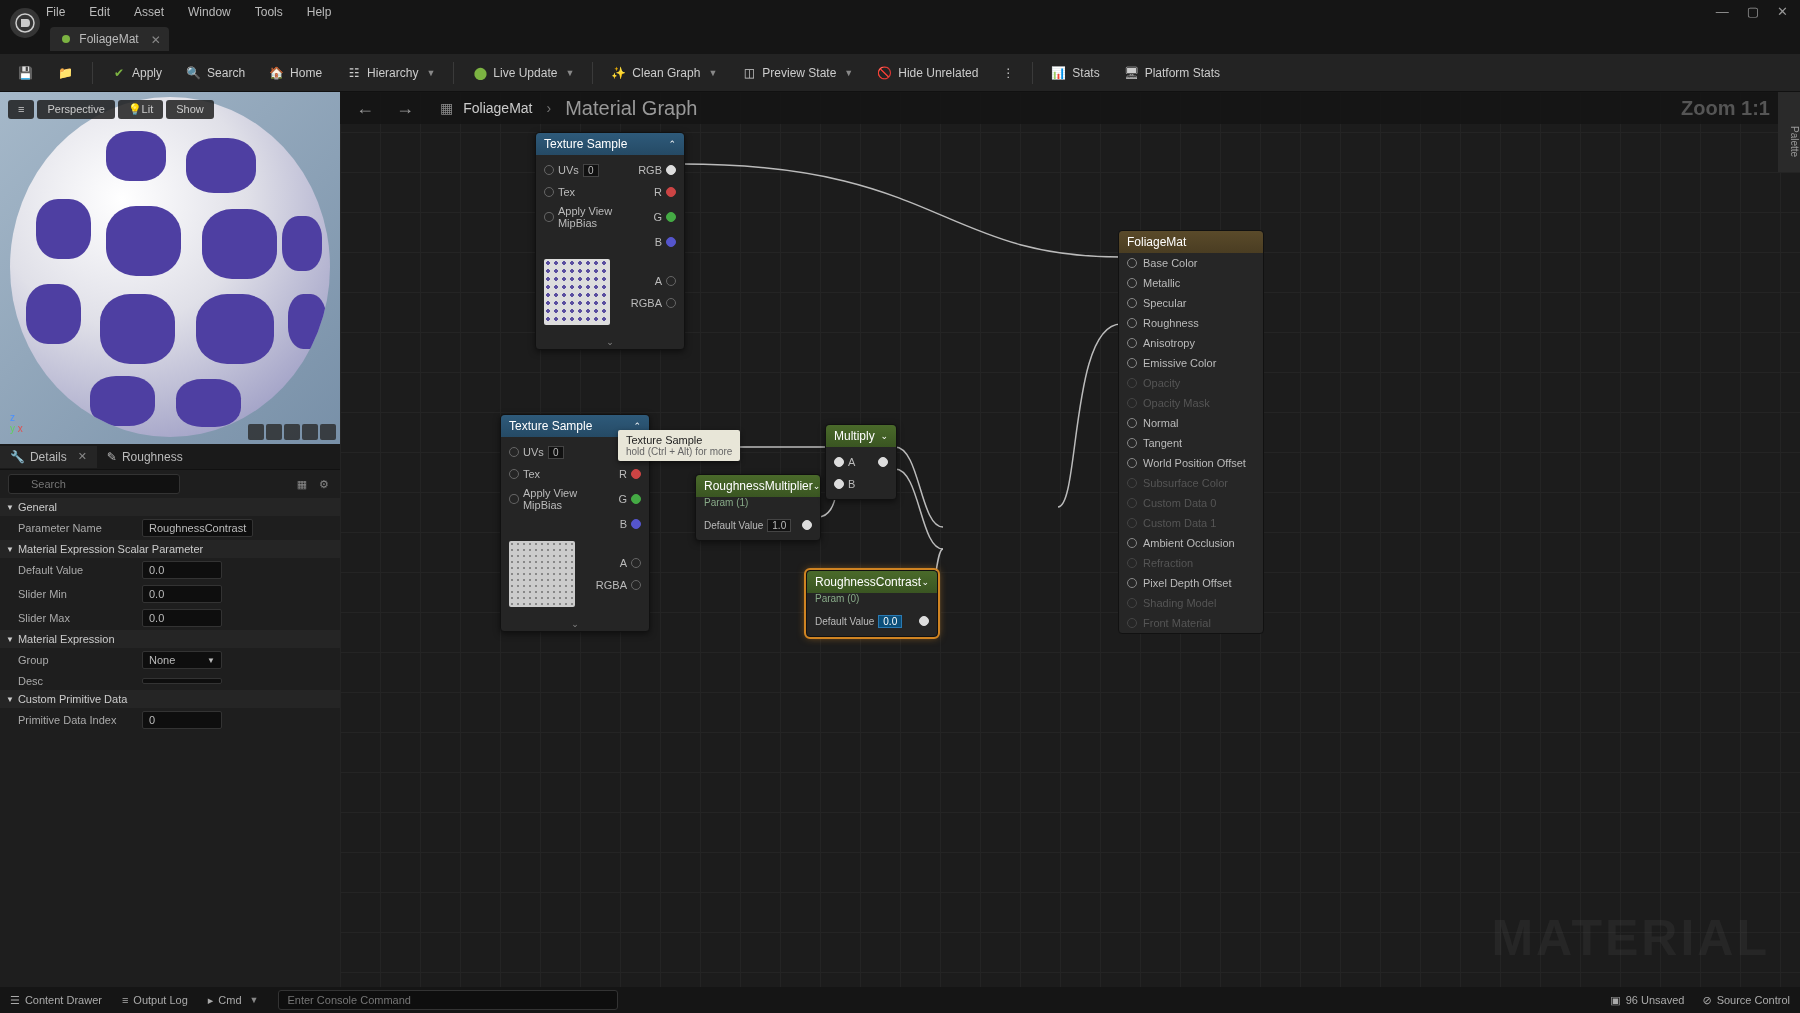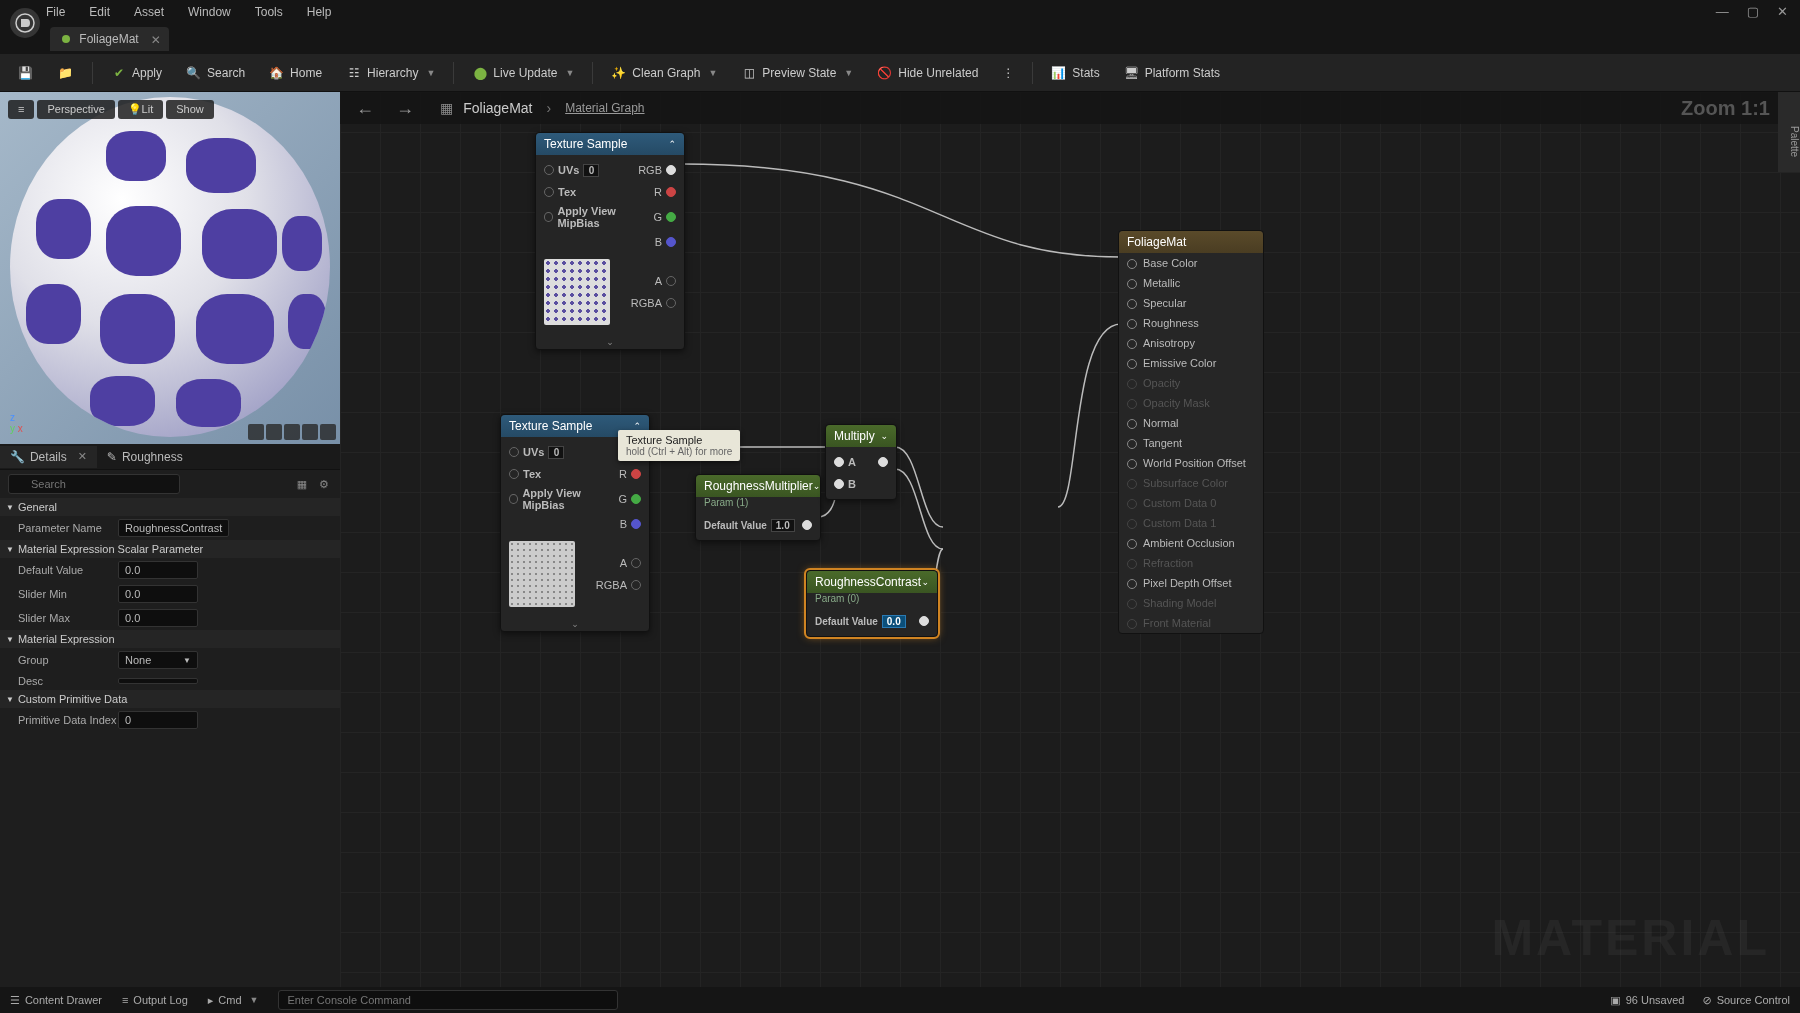--- a/index.html
+++ b/index.html
@@ -46,46 +46,46 @@
 .search-row { display: flex; align-items: center; padding: 4px 8px; gap: 6px; }
 .search-input { flex: 1; background: #111; border: 1px solid #333; border-radius: 3px; padding: 3px 6px 3px 22px; font-size: 11px; color: #999; position: relative; }
 .search-wrap { flex: 1; position: relative; }
 .search-icn { position: absolute; left: 6px; top: 4px; color: #777; font-size: 11px; }
 .small-icon { width: 16px; height: 16px; color: #888; display: flex; align-items: center; justify-content: center; font-size: 11px; }
 
 .details { flex: 1; overflow-y: auto; font-size: 11px; }
 .section-hdr { background: #252525; padding: 3px 6px; display: flex; align-items: center; gap: 4px; color: #ccc; }
 .section-hdr .arrow { font-size: 8px; }
 .prop-row { display: flex; align-items: center; padding: 3px 6px 3px 18px; }
-.prop-label { width: 100px; color: #aaa; }
+.prop-label { width: 124px; color: #aaa; }
 .prop-input { background: #0e0e0e; border: 1px solid #333; padding: 2px 6px; color: #bbb; min-width: 80px; border-radius: 2px; }
 .prop-select { background: #0e0e0e; border: 1px solid #333; padding: 2px 6px; color: #bbb; width: 80px; border-radius: 2px; display: flex; justify-content: space-between; align-items: center;}
 .prop-check { width: 14px; height: 14px; background: #0e0e0e; border: 1px solid #444; }
 
 
 .graph { flex: 1; position: relative; background: #1c1c1c; background-image: linear-gradient(#242424 1px, transparent 1px), linear-gradient(90deg, #242424 1px, transparent 1px); background-size: 40px 40px; overflow: hidden;}
 .graph-header { position: absolute; top: 0; left: 0; right: 0; height: 32px; background: rgba(20,20,20,0.85); display: flex; align-items: center; padding-left: 10px; gap: 10px; font-size: 14px; }
 .nav-arrow { color: #999; font-size: 18px; cursor: pointer; padding: 0 6px; }
 .crumb-grid { color: #888; margin-left: 10px; }
 .crumb { color: #ccc; }
 .crumb-sep { color: #777; margin: 0 4px; }
-.graph-title { color: #999; font-size: 12px; text-decoration: underline; }
+.graph-title { color: #999; font-size: 20px; }
 .zoom-label { position: absolute; right: 30px; color: #555; font-size: 20px; font-weight: 600; }
 .palette-tab { position: absolute; right: 0; top: 0; width: 22px; height: 80px; background: #2a2a2a; writing-mode: vertical-rl; text-align: center; font-size: 10px; padding-top: 20px; color: #999; }
 
 .watermark { position: absolute; bottom: 20px; right: 30px; font-size: 50px; font-weight: 900; color: rgba(200,200,200,0.06); letter-spacing: 3px; }
 
 
 .node { position: absolute; background: #252525; border: 1px solid #111; border-radius: 4px; font-size: 11px; box-shadow: 0 2px 6px rgba(0,0,0,0.5); }
 .node-header { padding: 4px 8px; border-radius: 4px 4px 0 0; display: flex; justify-content: space-between; align-items: center; font-size: 12px; color: #fff;}
 .hdr-blue { background: linear-gradient(#2e5a7a, #254a65); }
 .hdr-green { background: linear-gradient(#4a6a2a, #3a5522); }
 .node-body { padding: 4px 8px; }
 .pin-row { display: flex; justify-content: space-between; align-items: center; padding: 2px 0; min-height: 22px; }
-.pin-left { display: flex; align-items: center; gap: 4px; font-weight: bold; }
+.pin-left { display: flex; align-items: center; gap: 4px; }
 .pin-right { display: flex; align-items: center; gap: 4px; }
 .pin-dot { width: 10px; height: 10px; border-radius: 50%; border: 1px solid #666; }
 .pin-dot.filled { background: #ddd; border-color: #ddd;}
 .pin-dot.red { background: #c44; border-color: #c44;}
 .pin-dot.green { background: #4a4; border-color: #4a4;}
 .pin-dot.blue { background: #55c; border-color: #55c;}
 .pin-val { background: #111; border: 1px solid #444; padding: 0 4px; min-width: 16px; text-align: center; font-size: 10px; }
 .tex-thumb { width: 66px; height: 66px; background: #ddd; margin: 4px 0; border-radius: 2px; background-image: radial-gradient(#5a4ea0 2px, transparent 2px); background-size: 8px 8px; }
 .expand-v { text-align: center; padding: 2px; color: #888; font-size: 9px;}
 .param-sub { font-size: 10px; color: #8a8; padding: 0 8px 2px; }
@@ -93,21 +93,21 @@
 .node.selected { outline: 2px solid #d08422; box-shadow: 0 0 8px rgba(208,132,34,0.7); }
 .selected-input { background: #0b4f7a; color: #fff; border: 1px solid #2a7ab3; padding: 0 4px;}
 
 
 .tooltip { position: absolute; background: #e8e6d8; color: #222; padding: 4px 8px; font-size: 11px; border-radius: 2px; box-shadow: 0 2px 5px rgba(0,0,0,0.5); }
 .tooltip .sub { font-size: 10px; color: #666; }
 
 
 .out-node { position: absolute; width: 146px; background: #262626; border: 1px solid #111; border-radius: 4px; font-size: 11px;}
 .out-header { background: linear-gradient(#5a4a2a, #4a3d22); padding: 4px 8px; color: #fff; border-radius: 4px 4px 0 0; font-size: 12px;}
-.out-pin { display: flex; align-items: flex-end; gap: 6px; padding: 4px 8px; }
+.out-pin { display: flex; align-items: center; gap: 6px; padding: 4px 8px; }
 .out-pin.dim { color: #555; }
 .out-circ { width: 10px; height: 10px; border: 1px solid #888; border-radius: 50%; }
 .out-pin.dim .out-circ { border-color: #444; }
 
 
 svg.wires { position: absolute; top: 0; left: 0; width: 100%; height: 100%; pointer-events: none; }
 svg.wires path { stroke: #bbb; stroke-width: 1.5; fill: none; }
 
 
 .statusbar { position: absolute; bottom: 0; left: 0; right: 0; height: 26px; background: #151515; display: flex; align-items: center; padding: 0 10px; gap: 20px; font-size: 11px; }

